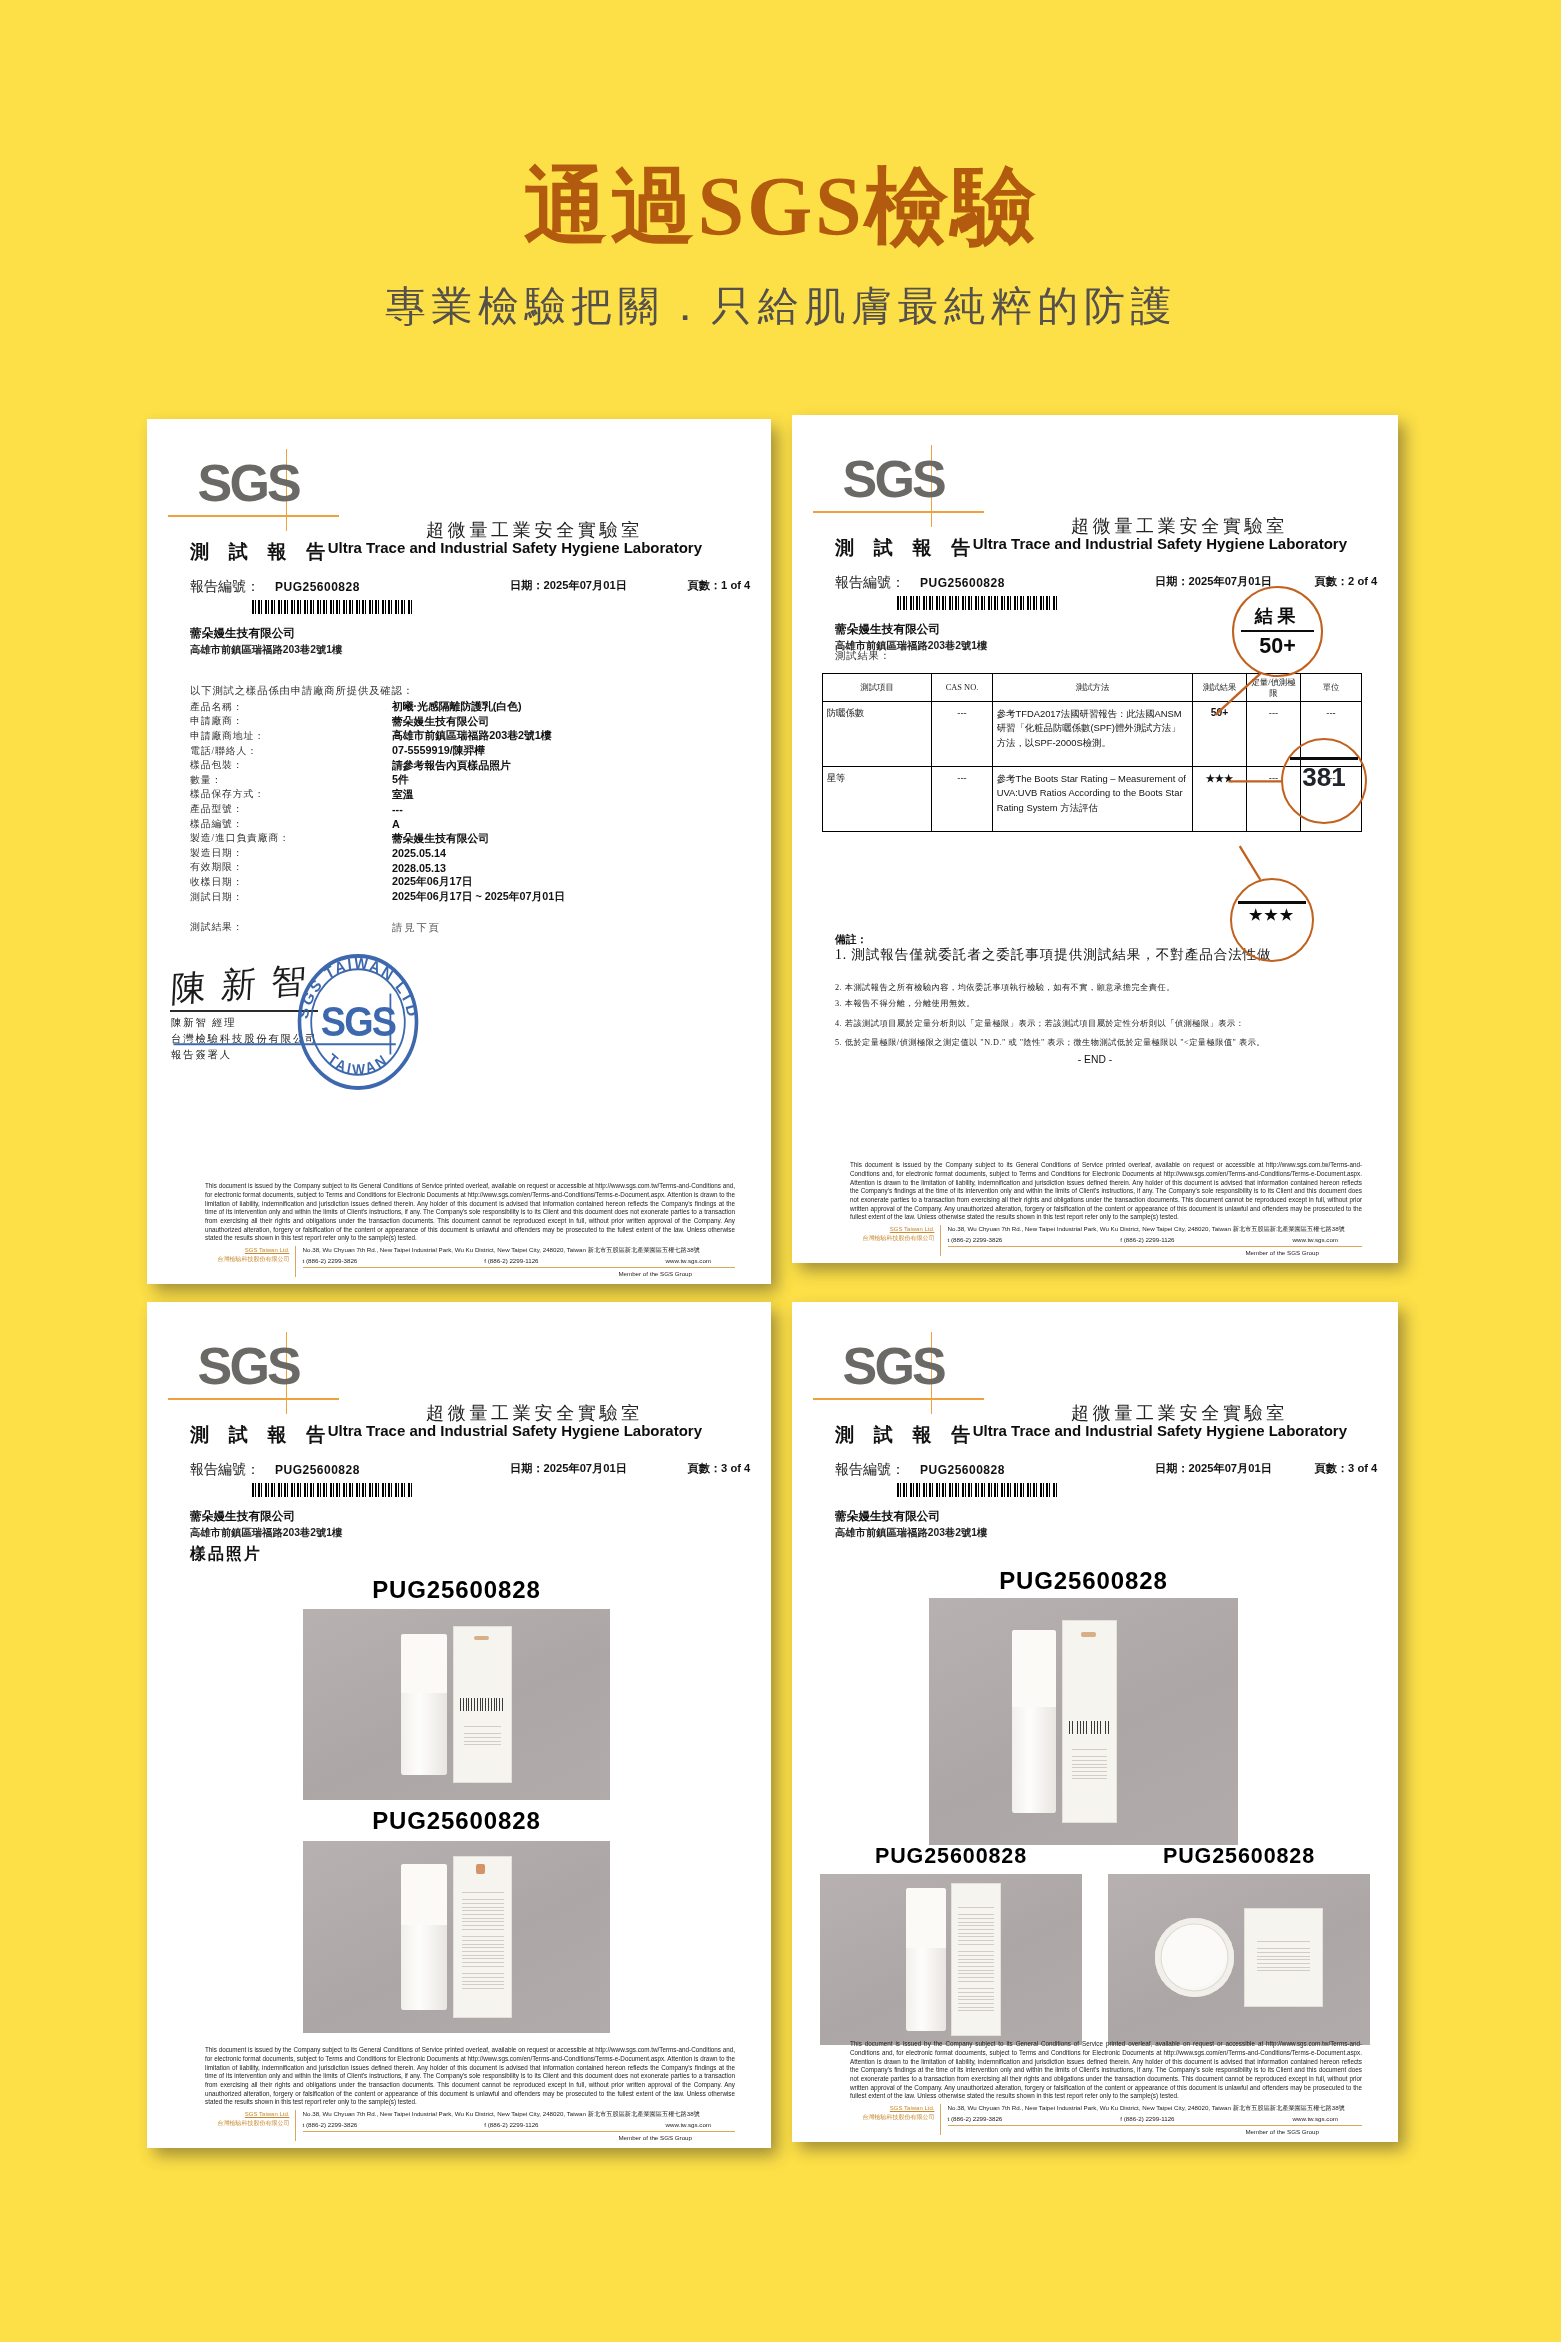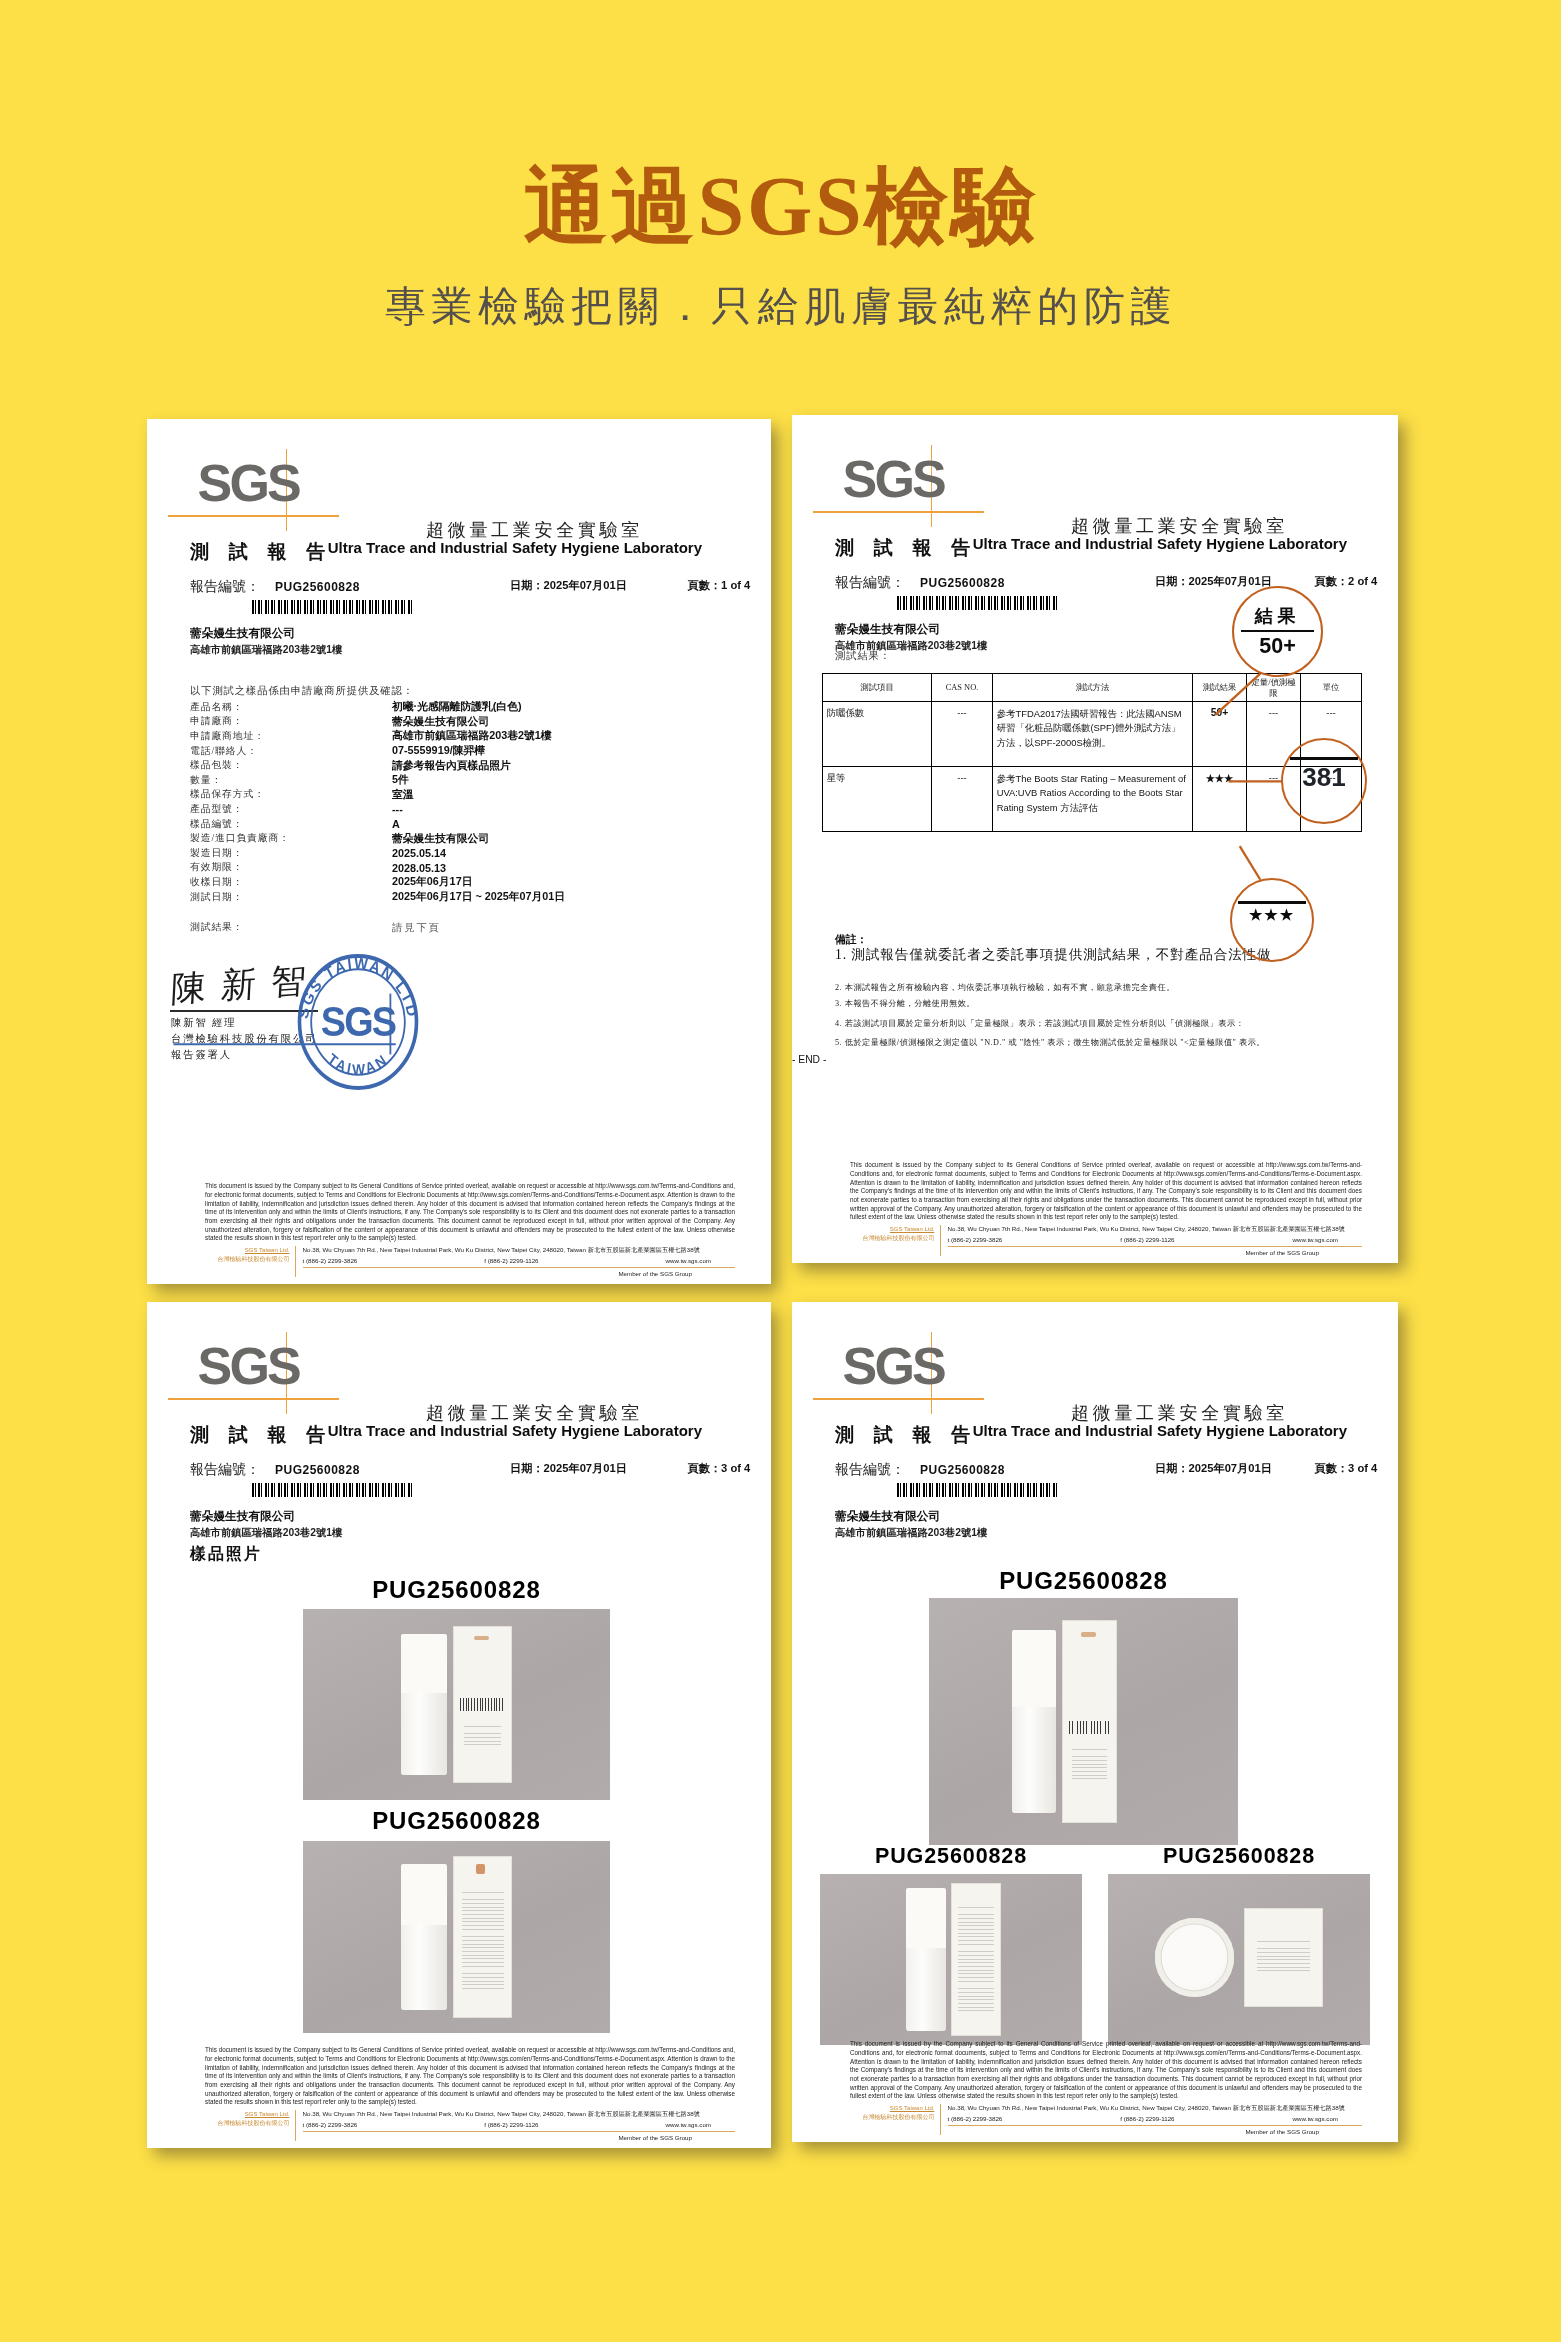--- a/index.html
+++ b/index.html
@@ -70,21 +70,21 @@
     align-items:center;justify-content:center;z-index:3;background:rgba(255,255,255,.0)}
   .co-bar{width:84%;height:2.8px;background:#0c0c0c;margin:1.9px 0}
   .co1-t{font-size:18px;font-family:"Liberation Serif",serif;font-weight:700;letter-spacing:4.7px;color:#0c0c0c}
   .co1-v{font-size:21.5px;font-weight:600;color:#0c0c0c}
   .co2-v{font-size:26px;font-weight:600;color:#20242c}
   .co3-v{font-size:15px;font-weight:700;letter-spacing:1.9px;color:#0c0c0c}
   .leaders{position:absolute;left:0;top:0;z-index:2}
   .notes-title{position:absolute;left:43px;top:518px;font-size:10.8px;font-weight:700;font-family:"Liberation Serif",serif;color:#111}
   .note-big{position:absolute;left:43px;top:531px;font-size:13.6px;font-family:"Liberation Serif",serif;color:#111;letter-spacing:0.9px}
   .note-sm{position:absolute;left:43px;font-size:8.2px;font-family:"Liberation Serif",serif;color:#222;letter-spacing:0.5px}
-  .endmark{position:absolute;left:0;width:100%;top:639px;font-size:10.3px;color:#111}
+  .endmark{position:absolute;left:0;width:100%;top:639px;text-align:center;font-size:10.3px;color:#111}
 
   
   .photos-heading{position:absolute;left:43px;top:242px;font-size:16px;font-weight:700;font-family:"Liberation Serif",serif;color:#111;letter-spacing:1.9px}
   .pcap{position:absolute;text-align:center;font-weight:700;font-size:24px;color:#000;letter-spacing:0.9px}
   .pcap.sm{font-size:21.5px}
   .photo{position:absolute;background:linear-gradient(155deg,#b7b2b1 0%,#aca7a6 55%,#b1acab 100%);overflow:hidden}
   .ph-bottle{position:absolute;background:linear-gradient(90deg,#f2f0ec,#fdfdfb 40%,#e9e6e1);border-radius:2.8px}
   .ph-bottle::before{content:"";position:absolute;left:0;top:0;width:100%;height:42%;background:#fbfaf7;border-radius:2.8px 2.8px 0 0}
   .ph-box{position:absolute;background:#f6f4ef;box-shadow:inset 0 0 0 0.9px #e3dfd9}
   .ph-brand{position:absolute;width:15px;height:4.7px;background:#c98b4e;opacity:.65;border-radius:1.9px}

